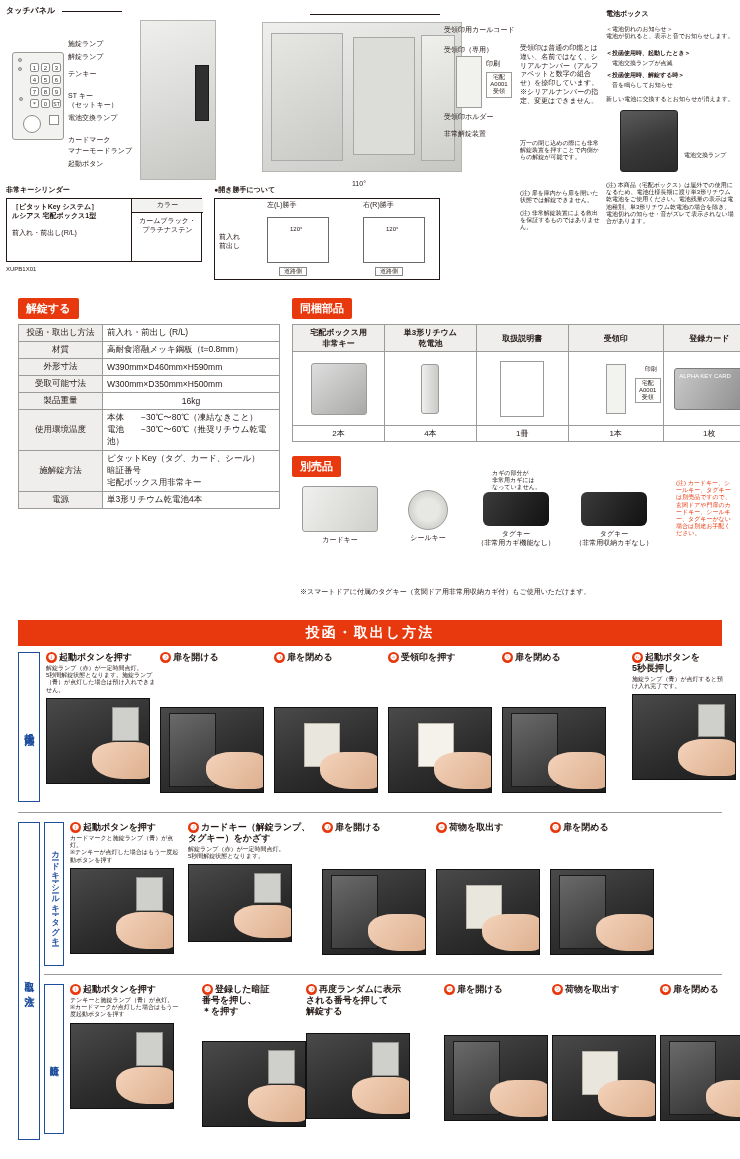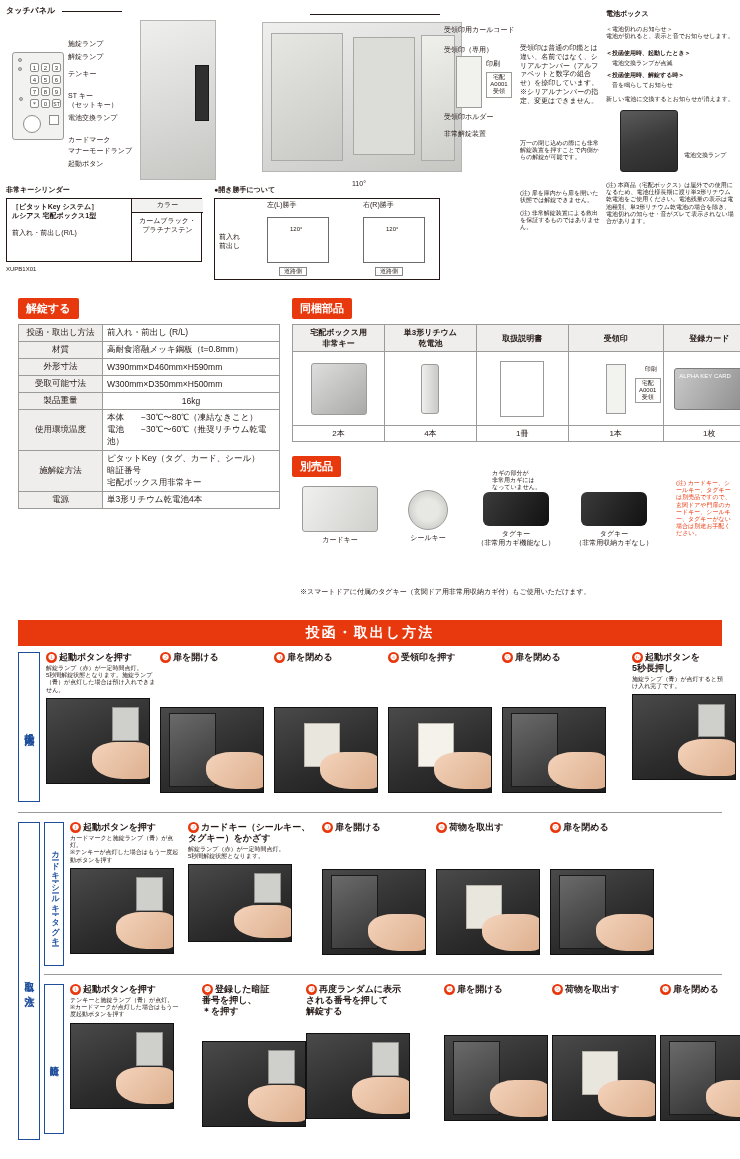--- a/index.html
+++ b/index.html
@@ -411,21 +411,21 @@
     <div class="abs" style="left:0; top:0; width:110px;">
       <div class="step-head"><span class="step-num">❶</span><span>起動ボタンを押す</span></div>
       <div class="xtiny" style="margin-top:2px; white-space:pre-line;">カードマークと施錠ランプ（青）が点灯。
 ※テンキーが点灯した場合はもう一度起動ボタンを押す</div>
       <div class="photo" style="margin-top:4px; width:104px; height:86px;">
           <div class="panel"></div>
           <div class="hand"></div>
         </div>
     </div>
     <div class="abs" style="left:118px; top:0; width:126px;">
-      <div class="step-head"><span class="step-num">❷</span><span style="white-space:pre-line;">カードキー（シールキー、
+      <div class="step-head"><span class="step-num">❷</span><span style="white-space:pre-line;">カードキー（解錠ランプ、
 タグキー）をかざす</span></div>
       <div class="xtiny" style="margin-top:2px; white-space:pre-line;">解錠ランプ（赤）が一定時間点灯。
 5秒間解錠状態となります。</div>
       <div class="photo" style="margin-top:4px; width:104px; height:78px;">
           <div class="panel"></div>
           <div class="hand"></div>
         </div>
     </div>
     <div class="abs" style="left:252px; top:0; width:110px;">
       <div class="step-head"><span class="step-num">❸</span><span>扉を開ける</span></div>

